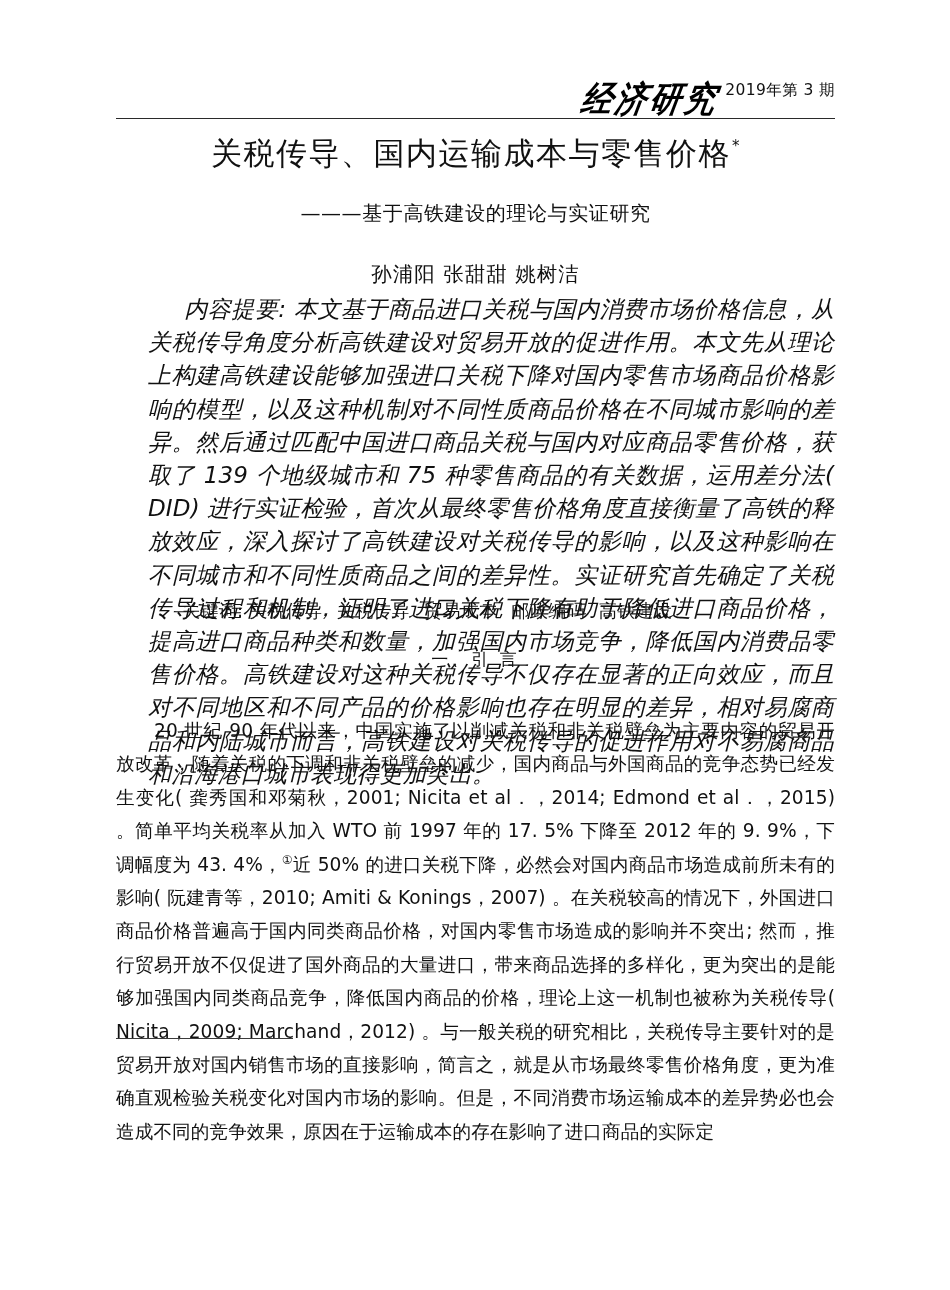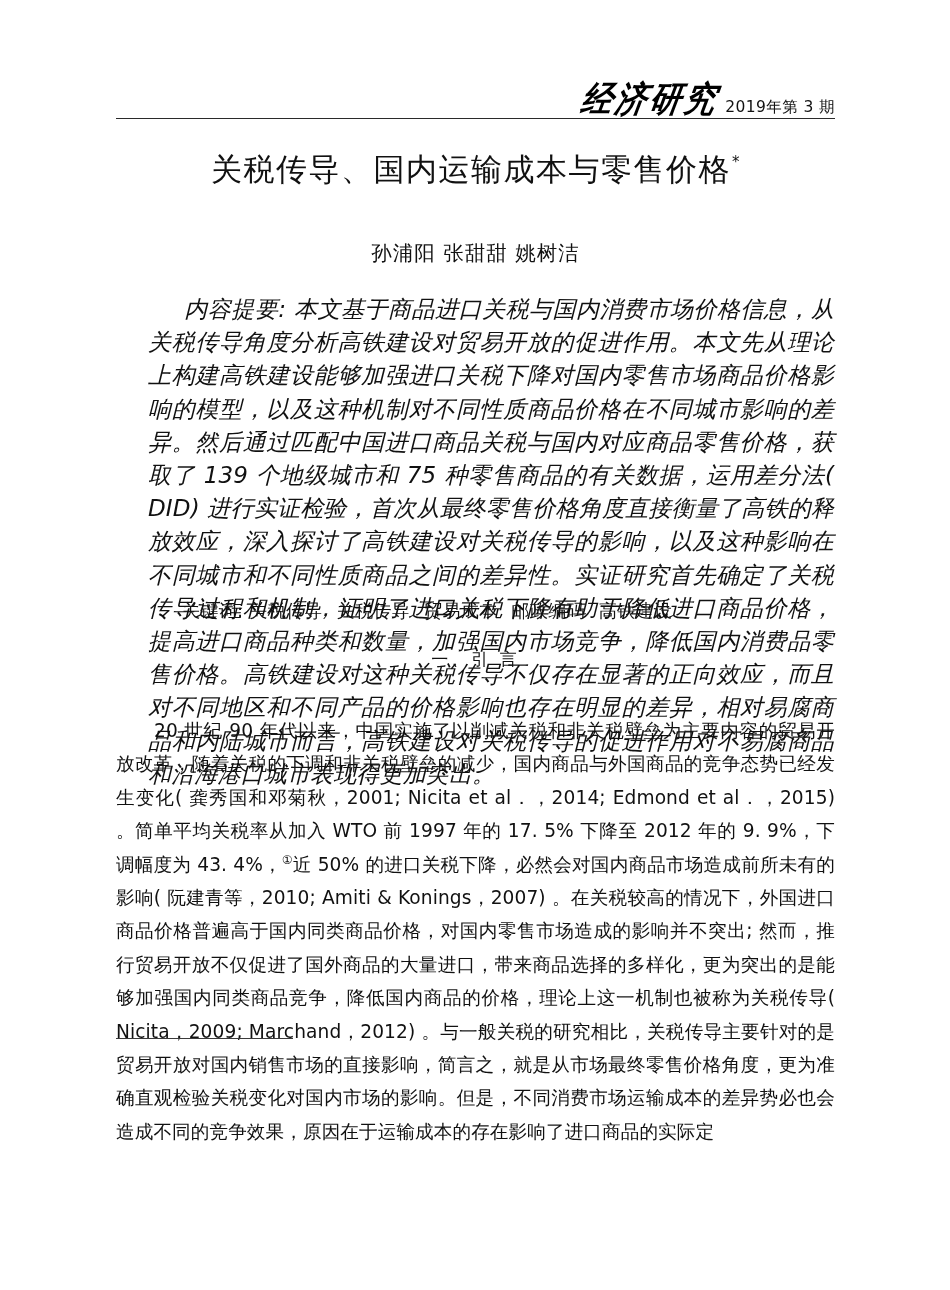--- a/index.html
+++ b/index.html
@@ -44,21 +44,21 @@
     transform: skewX(-9deg) scale(1.04, 1.18);
     transform-origin: bottom right;
     margin-right: 9px;
     margin-bottom: 1px;
     color: #000;
     white-space: nowrap;
   }
   .issue-line {
     font-size: 15.5px;
     line-height: 1;
-    margin-bottom: 3px;
+    margin-bottom: 20px;
     letter-spacing: 0.4px;
     white-space: nowrap;
     color: #111;
   }
   .masthead-rule {
     position: absolute;
     top: 118px;
     left: 116px;
     width: 719px;
     height: 0;
@@ -71,21 +71,21 @@
     top: 134px;
     left: 116px;
     width: 719px;
     text-align: center;
   }
   .article-title {
     font-size: 31px;
     font-weight: 400;
     letter-spacing: 1.5px;
     line-height: 1.25;
-    margin: 16px;
+    margin: 0;
     position: relative;
     display: inline-block;
     white-space: nowrap;
   }
   .article-title .star {
     font-size: 15px;
     vertical-align: super;
     line-height: 0;
     position: relative;
     top: -2px;
@@ -201,20 +201,21 @@
 <div class="page">
 
   <div class="masthead">
     <span class="journal-logo">经济研究</span>
     <span class="issue-line">2019年第 3 期</span>
   </div>
   <div class="masthead-rule"></div>
 
   <div class="title-block">
     <h1 class="article-title"><span>关税传导、国内运输成本与零售价格</span><span class="star">*</span></h1>
+    <div class="article-subtitle">———基于高铁建设的理论与实证研究</div>
     <div class="authors">孙浦阳 张甜甜 姚树洁</div>
   </div>
 
   <div class="abstract"><span class="lead-indent"></span><span>内容提要:</span> <span>本文基于商品进口关税与国内消费市场价格信息，从关税传导角度分析高铁建设对贸易开放的促进作用。本文先从理论上构建高铁建设能够加强进口关税下降对国内零售市场商品价格影响的模型，以及这种机制对不同性质商品价格在不同城市影响的差异。然后通过匹配中国进口商品关税与国内对应商品零售价格，获取了 139 个地级城市和 75 种零售商品的有关数据，运用差分法( DID) 进行实证检验，首次从最终零售价格角度直接衡量了高铁的释放效应，深入探讨了高铁建设对关税传导的影响，以及这种影响在不同城市和不同性质商品之间的差异性。实证研究首先确定了关税传导过程和机制，证明了进口关税下降有助于降低进口商品价格，提高进口商品种类和数量，加强国内市场竞争，降低国内消费品零售价格。高铁建设对这种关税传导不仅存在显著的正向效应，而且对不同地区和不同产品的价格影响也存在明显的差异，相对易腐商品和内陆城市而言，高铁建设对关税传导的促进作用对不易腐商品和沿海港口城市表现得更加突出。</span></div>
 
   <div class="keywords"><span>关键词:</span> <span class="kw">关税传导</span><span class="kw">关税传导</span><span class="kw">贸易成本</span><span class="kw">邮政编码</span><span class="kw">高铁建设</span></div>
 
   <div class="section-heading">一、引 言</div>
 
   <div class="body-text"><span class="para-indent"></span><span>20 世纪 90 年代以来，中国实施了以削减关税和非关税壁垒为主要内容的贸易开放改革，随着关税的下调和非关税壁垒的减少，国内商品与外国商品的竞争态势已经发生变化( 龚秀国和邓菊秋，2001; Nicita et al．，2014; Edmond et al．，2015) 。简单平均关税率从加入 WTO 前 1997 年的 17. 5% 下降至 2012 年的 9. 9%，下调幅度为 43. 4%，</span><sup class="note">①</sup><span>近 50% 的进口关税下降，必然会对国内商品市场造成前所未有的影响( 阮建青等，2010; Amiti &amp; Konings，2007) 。在关税较高的情况下，外国进口商品价格普遍高于国内同类商品价格，对国内零售市场造成的影响并不突出; 然而，推行贸易开放不仅促进了国外商品的大量进口，带来商品选择的多样化，更为突出的是能够加强国内同类商品竞争，降低国内商品的价格，理论上这一机制也被称为关税传导( Nicita，2009; Marchand，2012) 。与一般关税的研究相比，关税传导主要针对的是贸易开放对国内销售市场的直接影响，简言之，就是从市场最终零售价格角度，更为准确直观检验关税变化对国内市场的影响。但是，不同消费市场运输成本的差异势必也会造成不同的竞争效果，原因在于运输成本的存在影响了进口商品的实际定</span></div>

